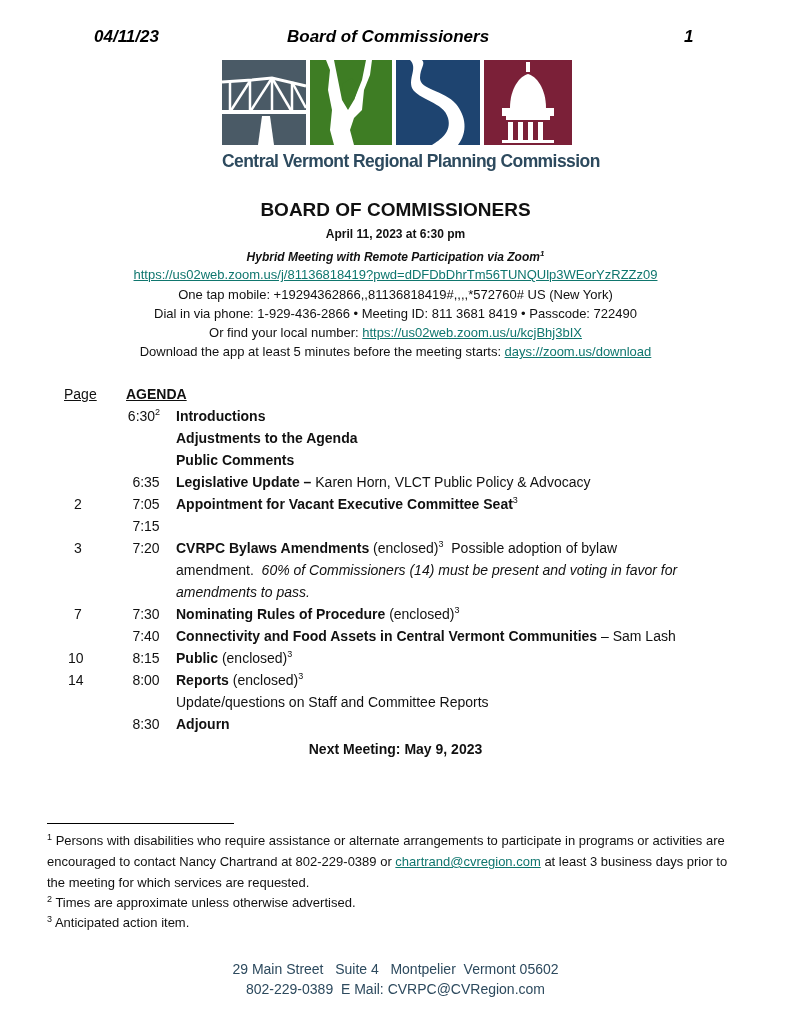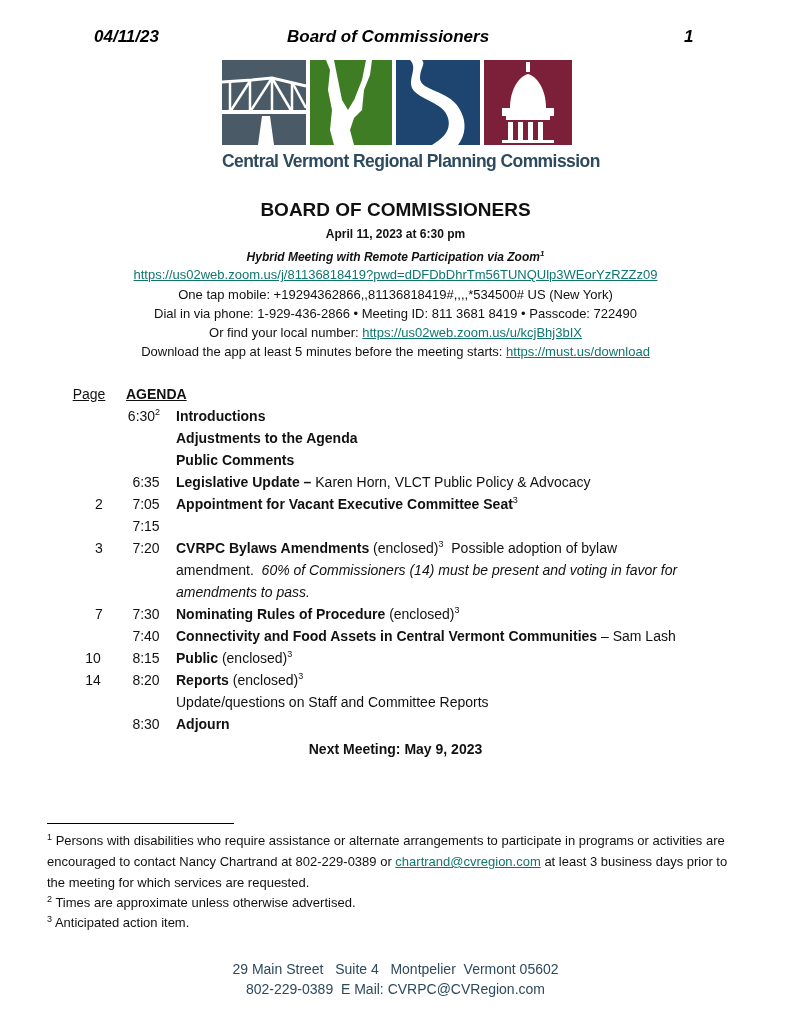--- a/index.html
+++ b/index.html
@@ -24,21 +24,21 @@
   #hybrid sup { font-size: 8px; }
   #zoomlink { top: 267px; font-size: 13px; }
   #onetap { top: 287px; font-size: 13px; }
   #dialin { top: 306px; font-size: 13px; }
   #localnum { top: 325px; font-size: 13px; }
   #download { top: 344px; font-size: 13px; }
   a, .link { color: #0f766e; text-decoration: underline; }
 
   .agenda { position: absolute; left: 0; top: 386px; width: 791px; font-size: 14px; }
   .agenda .row { position: absolute; left: 0; width: 791px; height: 20px; }
-  .col-page { position: absolute; left: 64px; width: 50px; text-align: center; }
+  .col-page { position: absolute; left: 64px; width: 50px; text-align: left; }
   .col-page.num { left: 74px; }
   .col-time { position: absolute; left: 126px; width: 40px; text-align: center; font-weight: normal; }
   .col-item { position: absolute; left: 176px; width: 560px; }
   .u { text-decoration: underline; }
   b { font-weight: bold; }
   sup { font-size: 9px; line-height: 0; }
   .it { font-style: italic; }
   .next { position: absolute; left: 0; width: 791px; text-align: center; top: 741px; font-weight: bold; font-size: 14px; }
 
   .footrule { position: absolute; left: 47px; top: 823px; width: 187px; height: 1px; background: #000; }
@@ -94,24 +94,24 @@
     <rect x="316" y="62" width="5" height="18" fill="#fff"></rect>
     <rect x="280" y="80" width="52" height="3" fill="#fff"></rect>
   </g>
 </svg>
 <div class="logo-text">Central Vermont Regional Planning Commission</div>
 
 <div class="center" id="title">BOARD OF COMMISSIONERS</div>
 <div class="center" id="date">April 11, 2023 at 6:30 pm</div>
 <div class="center" id="hybrid"><span>Hybrid Meeting with Remote Participation via Zoom</span><sup>1</sup></div>
 <div class="center" id="zoomlink"><a>https://us02web.zoom.us/j/81136818419?pwd=dDFDbDhrTm56TUNQUlp3WEorYzRZZz09</a></div>
-<div class="center" id="onetap">One tap mobile: +19294362866,,81136818419#,,,,*534500# US (New York)</div>
+<div class="center" id="onetap">One tap mobile: +19294362866,,81136818419#,,,,*572760# US (New York)</div>
 <div class="center" id="dialin">Dial in via phone:  1-929-436-2866 • Meeting ID: 811 3681 8419 • Passcode: 722490</div>
 <div class="center" id="localnum"><span>Or find your local number: </span><a>https://us02web.zoom.us/u/kcjBhj3bIX</a></div>
-<div class="center" id="download"><span>Download the app at least 5 minutes before the meeting starts: </span><a>https://must.us/download</a></div>
+<div class="center" id="download"><span>Download the app at least 5 minutes before the meeting starts: </span><a>days://zoom.us/download</a></div>
 
 <div class="agenda">
   <div class="row" style="top:0px">
     <span class="col-page u">Page</span>
     <span class="col-item u" style="left:126px;font-weight:bold">AGENDA</span>
   </div>
 
   <div class="row" style="top:22px">
     <span class="col-time" style="left:124px"><span>6:30</span><sup>2</sup></span>
     <span class="col-item"><b>Introductions</b></span>
@@ -154,21 +154,21 @@
     <span class="col-time">7:40</span>
     <span class="col-item"><b>Connectivity and Food Assets in Central Vermont Communities</b><span> – Sam Lash</span></span>
   </div>
   <div class="row" style="top:264px">
     <span class="col-page" style="left:68px">10</span>
     <span class="col-time">8:15</span>
     <span class="col-item"><b>Public</b><span> (enclosed)</span><sup>3</sup></span>
   </div>
   <div class="row" style="top:286px">
     <span class="col-page" style="left:68px">14</span>
-    <span class="col-time">8:20</span>
+    <span class="col-time">8:00</span>
     <span class="col-item"><b>Reports</b><span> (enclosed)</span><sup>3</sup></span>
   </div>
   <div class="row" style="top:308px">
     <span class="col-item">Update/questions on Staff and Committee Reports</span>
   </div>
   <div class="row" style="top:330px">
     <span class="col-time">8:30</span>
     <span class="col-item"><b>Adjourn</b></span>
   </div>
 </div>

